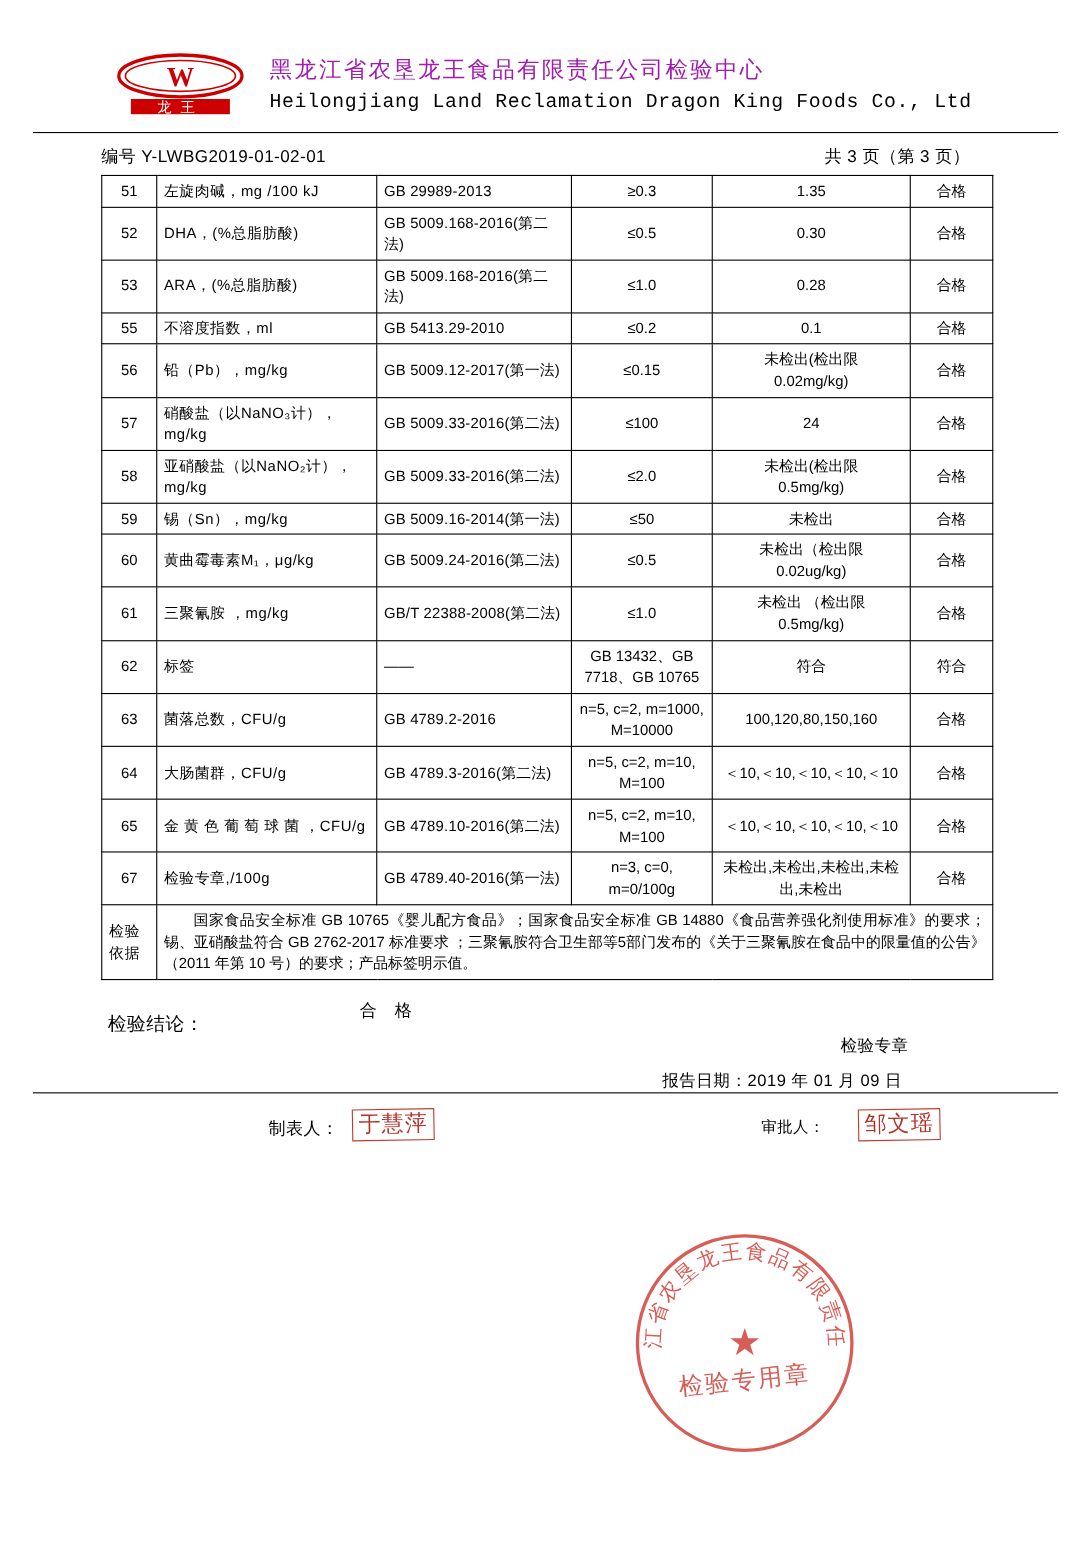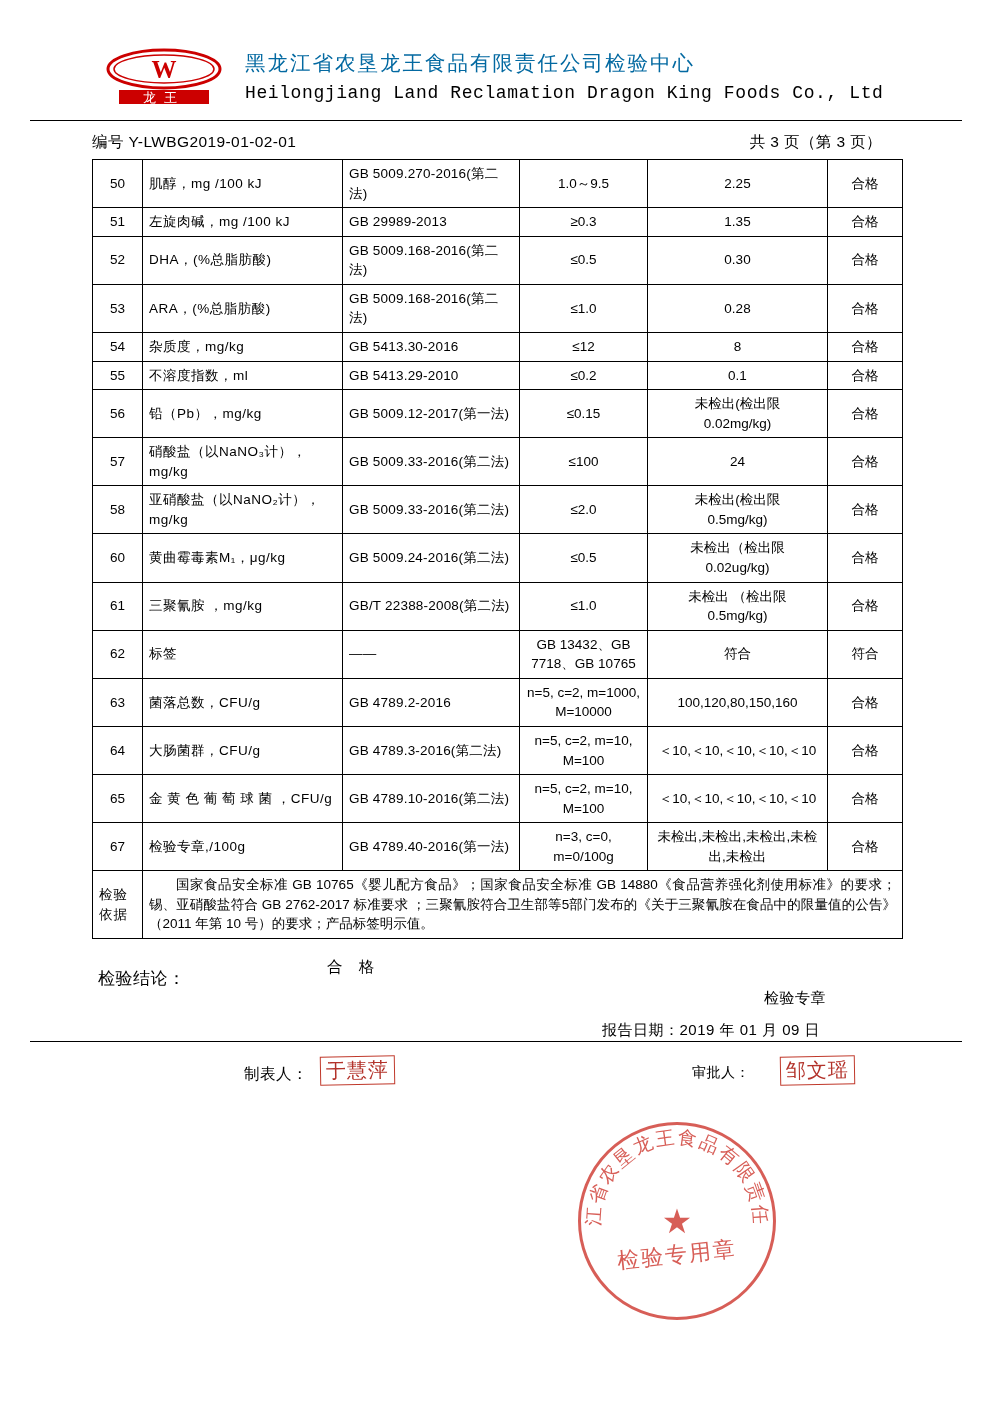--- a/index.html
+++ b/index.html
@@ -41,21 +41,21 @@
   .header-text {
     margin-left: 22px;
     display: flex;
     flex-direction: column;
     justify-content: center;
   }
   .header-cn {
     font-family: "Liberation Serif", serif;
     font-size: 20.5px;
     letter-spacing: 2.0px;
-    color: #0369a1;
+    color: #a21caf;
     white-space: nowrap;
   }
   .header-en {
     font-family: "Liberation Mono", monospace;
     font-size: 18px;
     letter-spacing: 0.6px;
     margin-top: 6px;
     white-space: nowrap;
   }
 
@@ -279,28 +279,20 @@
     <colgroup>
       <col class="c0">
         <col class="c1">
         <col class="c2">
         <col class="c3">
         <col class="c4">
         <col class="c5">
     </colgroup>
     <tbody id="table-body">
         <tr>
-          <td class="idx">50</td>
-          <td class="item">肌醇，mg /100 kJ</td>
-          <td class="method">GB 5009.270-2016(第二法)</td>
-          <td class="req">1.0～9.5</td>
-          <td class="res">2.25</td>
-          <td class="ver">合格</td>
-        </tr>
-        <tr>
           <td class="idx">51</td>
           <td class="item">左旋肉碱，mg /100 kJ</td>
           <td class="method">GB 29989-2013</td>
           <td class="req">≥0.3</td>
           <td class="res">1.35</td>
           <td class="ver">合格</td>
         </tr>
         <tr>
           <td class="idx">52</td>
           <td class="item">DHA，(%总脂肪酸)</td>
@@ -311,28 +303,20 @@
         </tr>
         <tr>
           <td class="idx">53</td>
           <td class="item">ARA，(%总脂肪酸)</td>
           <td class="method">GB 5009.168-2016(第二法)</td>
           <td class="req">≤1.0</td>
           <td class="res">0.28</td>
           <td class="ver">合格</td>
         </tr>
         <tr>
-          <td class="idx">54</td>
-          <td class="item">杂质度，mg/kg</td>
-          <td class="method">GB 5413.30-2016</td>
-          <td class="req">≤12</td>
-          <td class="res">8</td>
-          <td class="ver">合格</td>
-        </tr>
-        <tr>
           <td class="idx">55</td>
           <td class="item">不溶度指数，ml</td>
           <td class="method">GB 5413.29-2010</td>
           <td class="req">≤0.2</td>
           <td class="res">0.1</td>
           <td class="ver">合格</td>
         </tr>
         <tr>
           <td class="idx">56</td>
           <td class="item">铅（Pb），mg/kg</td>
@@ -348,20 +332,28 @@
           <td class="req">≤100</td>
           <td class="res">24</td>
           <td class="ver">合格</td>
         </tr>
         <tr>
           <td class="idx">58</td>
           <td class="item">亚硝酸盐（以NaNO₂计），mg/kg</td>
           <td class="method">GB 5009.33-2016(第二法)</td>
           <td class="req">≤2.0</td>
           <td class="res">未检出(检出限<br>0.5mg/kg)</td>
+          <td class="ver">合格</td>
+        </tr>
+        <tr>
+          <td class="idx">59</td>
+          <td class="item">锡（Sn），mg/kg</td>
+          <td class="method">GB 5009.16-2014(第一法)</td>
+          <td class="req">≤50</td>
+          <td class="res">未检出</td>
           <td class="ver">合格</td>
         </tr>
         <tr>
           <td class="idx">60</td>
           <td class="item">黄曲霉毒素M₁，μg/kg</td>
           <td class="method">GB 5009.24-2016(第二法)</td>
           <td class="req">≤0.5</td>
           <td class="res">未检出（检出限<br>0.02ug/kg)</td>
           <td class="ver">合格</td>
         </tr>

